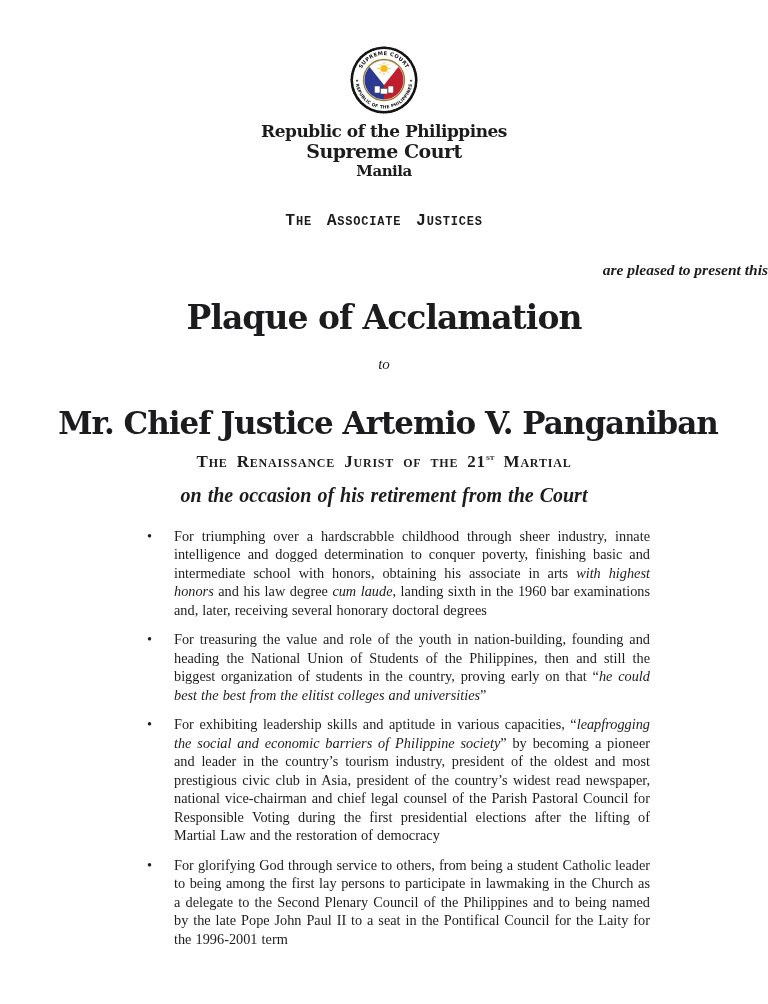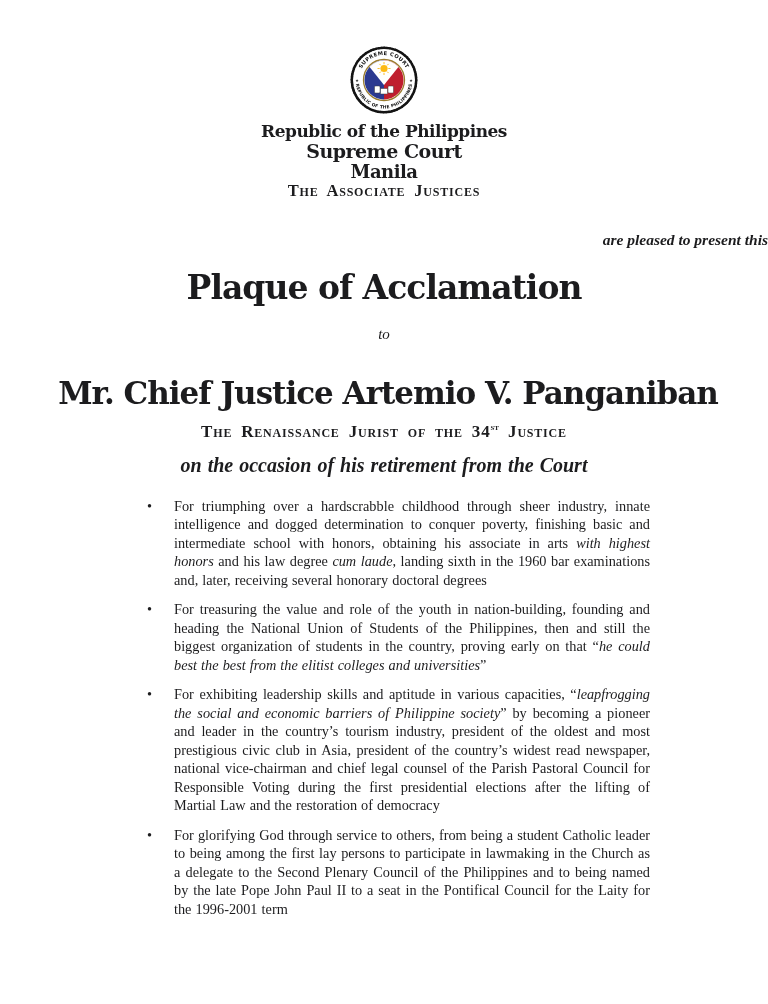--- a/index.html
+++ b/index.html
@@ -8,24 +8,24 @@
     font-family:"Liberation Serif",serif;color:#1c1c1e;overflow:hidden;
   }
   .center{text-align:center;}
   
   .seal{display:block;margin:46px auto 0 auto;width:68px;height:68px;}
   
   .blackletter{font-family:"DejaVu Serif",serif;font-weight:bold;letter-spacing:-0.5px;}
   .masthead{margin-top:8px;line-height:1;}
   .m-republic{font-size:17px;line-height:19px;}
   .m-court{font-size:19px;line-height:21px;}
-  .m-city{font-size:18px;line-height:19px;}
+  .m-city{font-size:15px;line-height:19px;}
   
   .smallcaps{font-variant:small-caps;font-weight:bold;letter-spacing:0.8px;word-spacing:4px;}
-  .presenters{font-size:16.5px;line-height:20px;}
+  .presenters{margin-top:30px;font-size:16.5px;line-height:20px;font-family:Liberation Mono, monospace;}
   .present-line{margin-top:29px;font-size:15.5px;line-height:19px;font-weight:bold;font-style:italic;text-align:right;}
   .plaque-title{margin:17px 0 16px 0;font-size:33px;line-height:44px;letter-spacing:-1px;}
   .to-line{margin-top:8px;font-size:15px;line-height:16px;font-style:italic;}
   .recipient-name{margin:28px 0 0 8px;font-size:31px;line-height:46px;letter-spacing:-1px;}
   .subtitle{margin-top:1px;font-size:17px;line-height:20px;}
   .subtitle .sup{vertical-align:super;font-size:62%;letter-spacing:0;}
   .occasion{margin-top:14px;font-size:20px;line-height:19px;font-weight:bold;font-style:italic;word-spacing:1px;}
   
   .citations{margin:22px 0 0 147px;width:503px;list-style:none;padding:0;}
   .citation{
@@ -96,21 +96,21 @@
   </div>
 
   <div class="present-line center">are pleased to present this</div>
 
   <h1 class="plaque-title blackletter center">Plaque of Acclamation</h1>
 
   <div class="to-line center">to</div>
 
   <h2 class="recipient-name blackletter center">Mr. Chief Justice Artemio V. Panganiban</h2>
 
-  <div class="subtitle smallcaps center"><span>The Renaissance Jurist of the 34</span><span class="sup">st</span><span> Justice</span></div>
+  <div class="subtitle smallcaps center"><span>The Renaissance Jurist of the 21</span><span class="sup">st</span><span> Martial</span></div>
 
   <div class="occasion center">on the occasion of his retirement from the Court</div>
 
   <ul class="citations">
     <li class="citation">
       <span class="bullet">•</span>
       <span><span>For triumphing over a hardscrabble childhood through sheer industry, innate intelligence and dogged determination to conquer poverty, finishing basic and intermediate school with honors, obtaining his associate in arts </span><span class="it">with highest honors</span><span> and his law degree </span><span class="it">cum laude</span><span>, landing sixth in the 1960 bar examinations and, later, receiving several honorary doctoral degrees</span></span>
     </li>
     <li class="citation">
       <span class="bullet">•</span>

